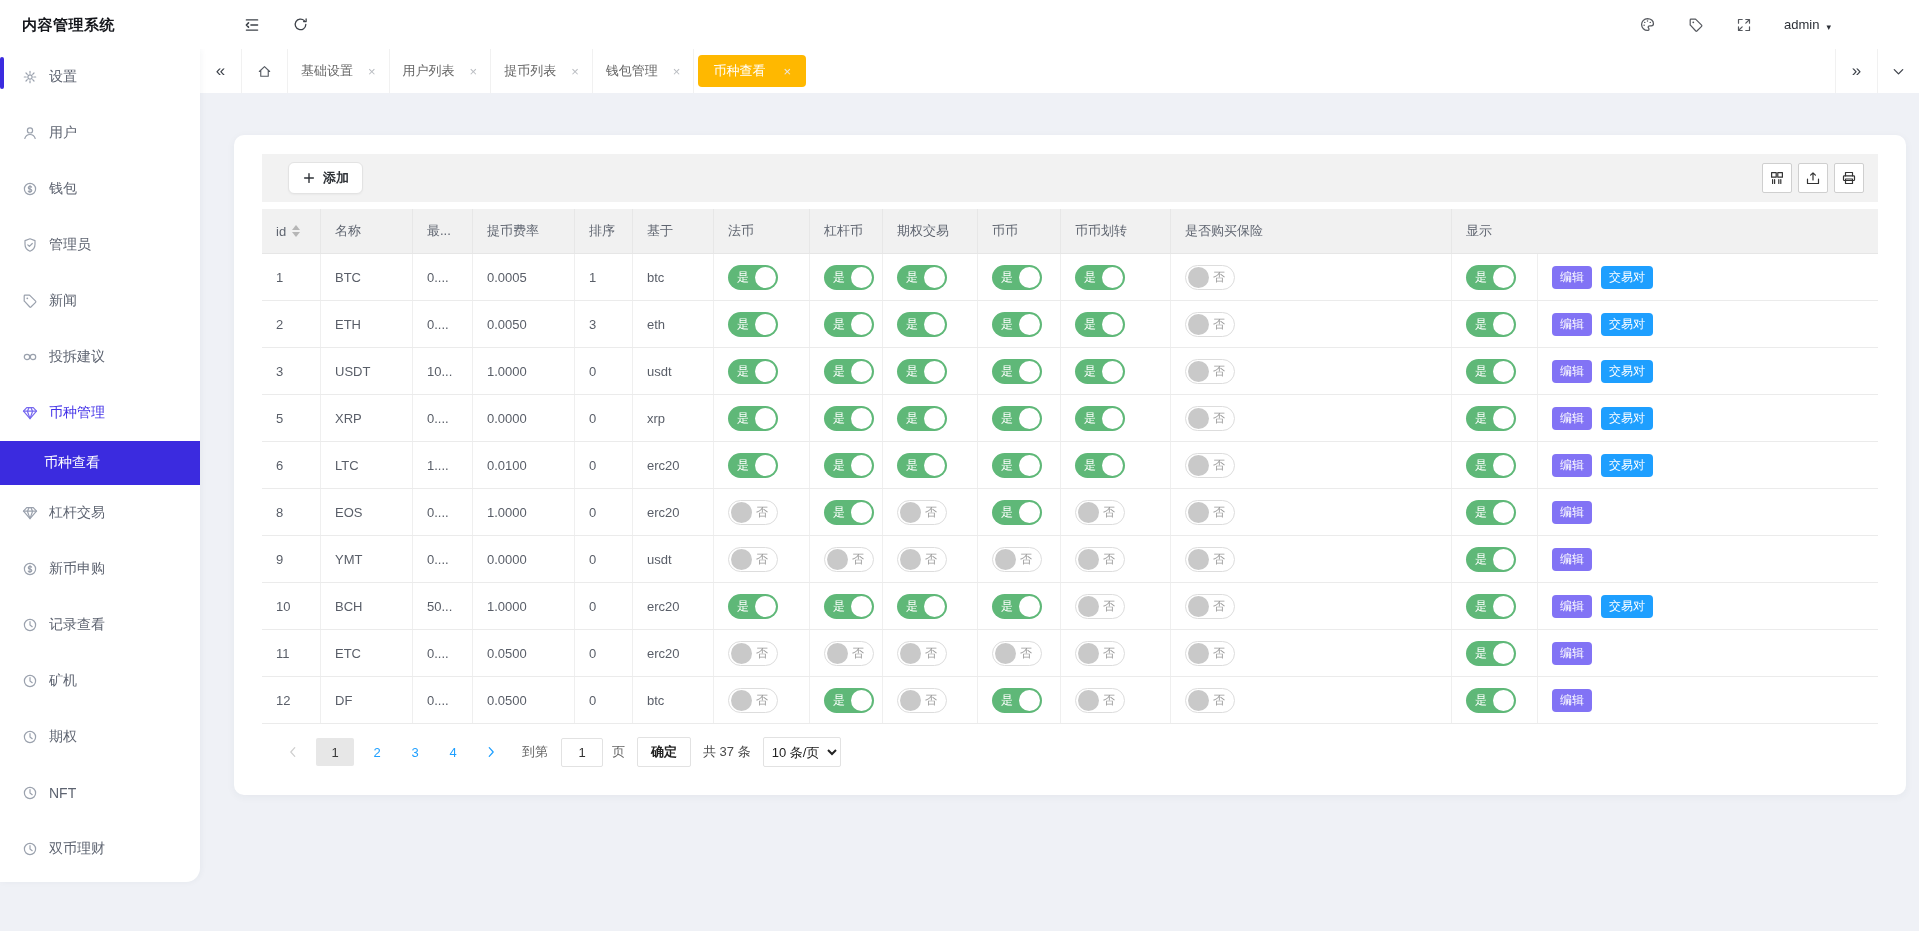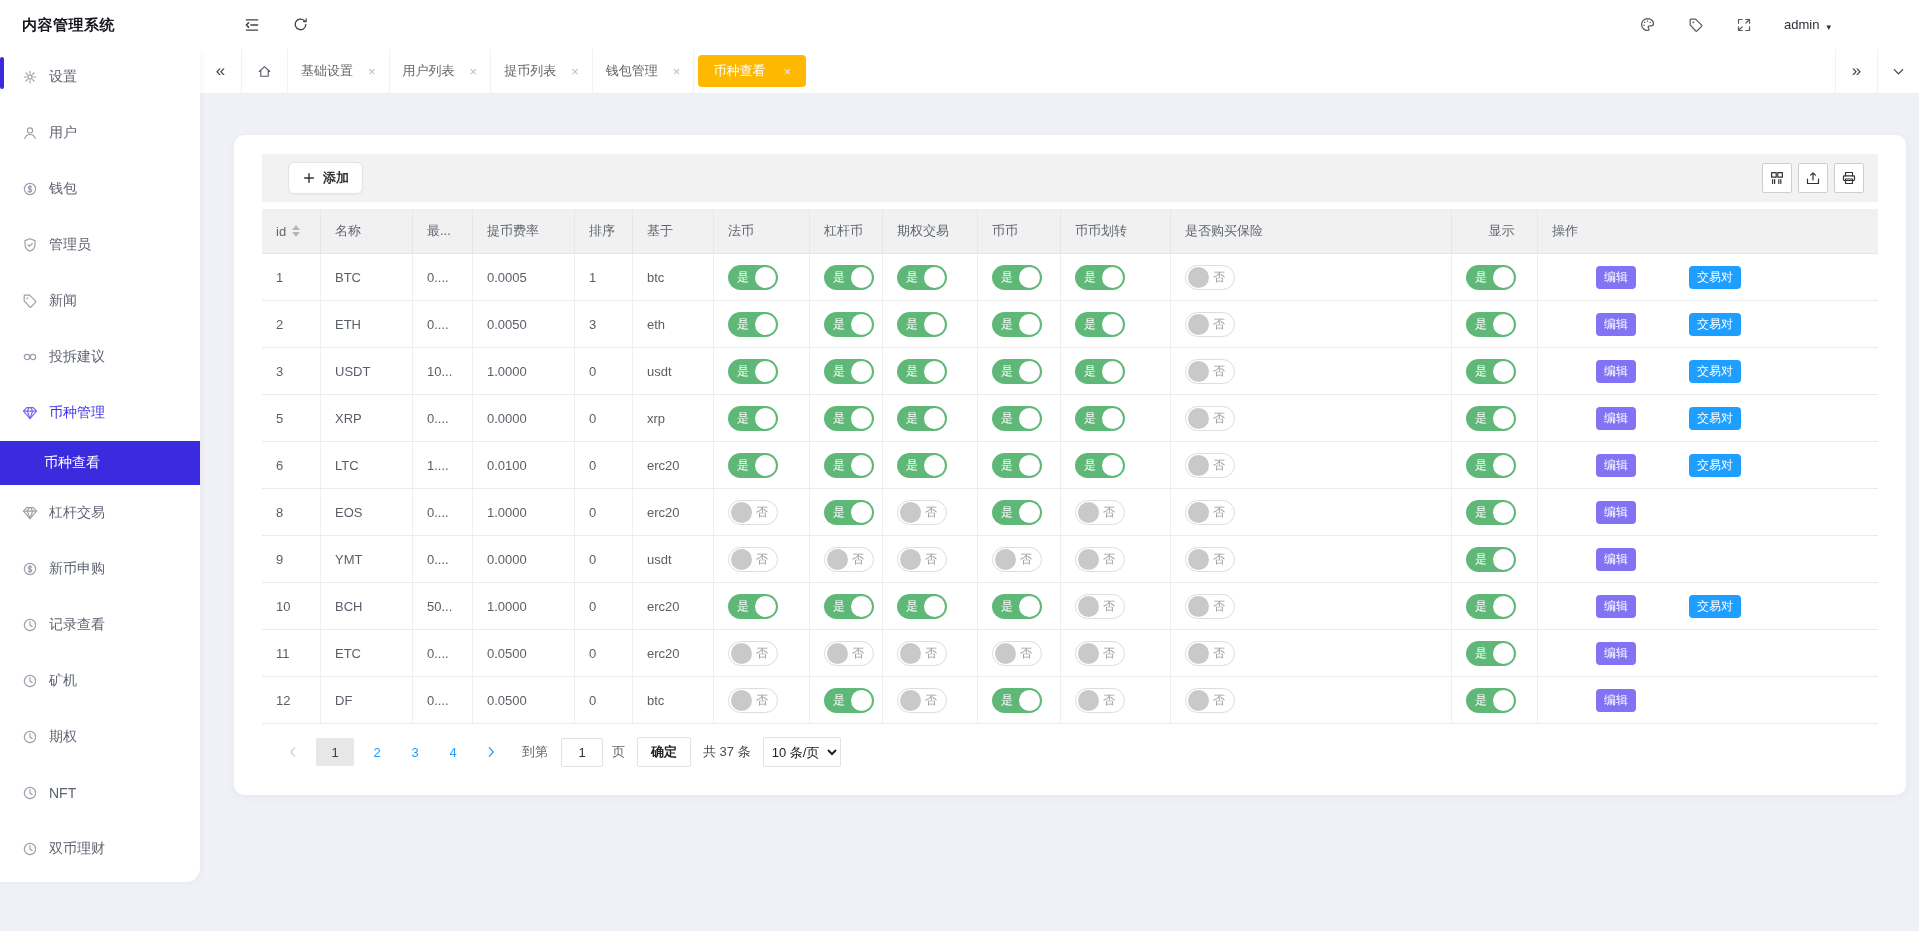--- a/index.html
+++ b/index.html
@@ -69,21 +69,21 @@
   .td { display:flex; align-items:center; padding-left:14px; font-size:13px; color:#595e68; border-right:1px solid #efefef; overflow:hidden; white-space:nowrap; }
   .td:last-child { border-right:none; }
 
   
   .sw { width:50px; height:25px; border-radius:13px; display:inline-flex; align-items:center; position:relative; font-size:12px; flex:none; cursor:pointer; }
   .sw.on { background:#5FB878; color:#fff; padding-left:9px; }
   .sw.on .knob { position:absolute; right:2px; top:2px; width:21px; height:21px; background:#fff; border-radius:50%; }
   .sw.off { background:#fff; border:1px solid #ddd; color:#9c9c9c; justify-content:flex-end; padding-right:9px; }
   .sw.off .knob { position:absolute; left:2px; top:1px; width:21px; height:21px; background:#c9c9c9; border-radius:50%; }
 
-  .op { height:23px; padding:3px 8px; border:none; border-radius:4px; color:#fff; font-size:12px; margin-right:9px; cursor:pointer; font-family:Liberation Sans, sans-serif;margin-left:44px; }
+  .op { height:23px; padding:3px 8px; border:none; border-radius:4px; color:#fff; font-size:12px; margin-right:9px; cursor:pointer; font-family:Liberation Sans, sans-serif; }
   .op.purple { background:#8273f5; }
   .op.blue { background:#1e9fff; }
 
   
   .pager { margin-top:13px; height:30px; display:flex; align-items:center; padding-left:16px; font-size:13px; color:#666; }
   .pg-btn { min-width:30px; height:28px; display:inline-flex; align-items:center; justify-content:center; margin-right:8px; cursor:pointer; text-decoration:none; }
   .pg-prev { color:#cfcfcf; }
   .pg-next { color:#1e9fff; }
   .pg-num { color:#1e9fff; font-size:13px; }
   .pg-num.current { background:#e7e7e7; color:#3a3a3a; border-radius:2px; min-width:38px; cursor:default; }
@@ -388,25 +388,22 @@
         </div>
         <div class="th" style="width: 83px;">
           <span>币币</span>
         </div>
         <div class="th" style="width: 110px;">
           <span>币币划转</span>
         </div>
         <div class="th" style="width: 281px;">
           <span>是否购买保险</span>
         </div>
-        <div class="th" style="width: 86px; justify-content: center;">
+        <div class="th" style="width: 86px;">
           <span>显示</span>
-        </div>
-        <div class="th" style="width: 340px;">
-          <span>操作</span>
         </div>
       </div>
     <div id="tbody">
         <div class="tr">
           <div class="td" style="width: 59px;">1</div>
           <div class="td" style="width: 92px;">BTC</div>
           <div class="td" style="width: 60px;">0....</div>
           <div class="td" style="width: 102px;">0.0005</div>
           <div class="td" style="width: 58px;">1</div>
           <div class="td" style="width: 81px;">btc</div>

